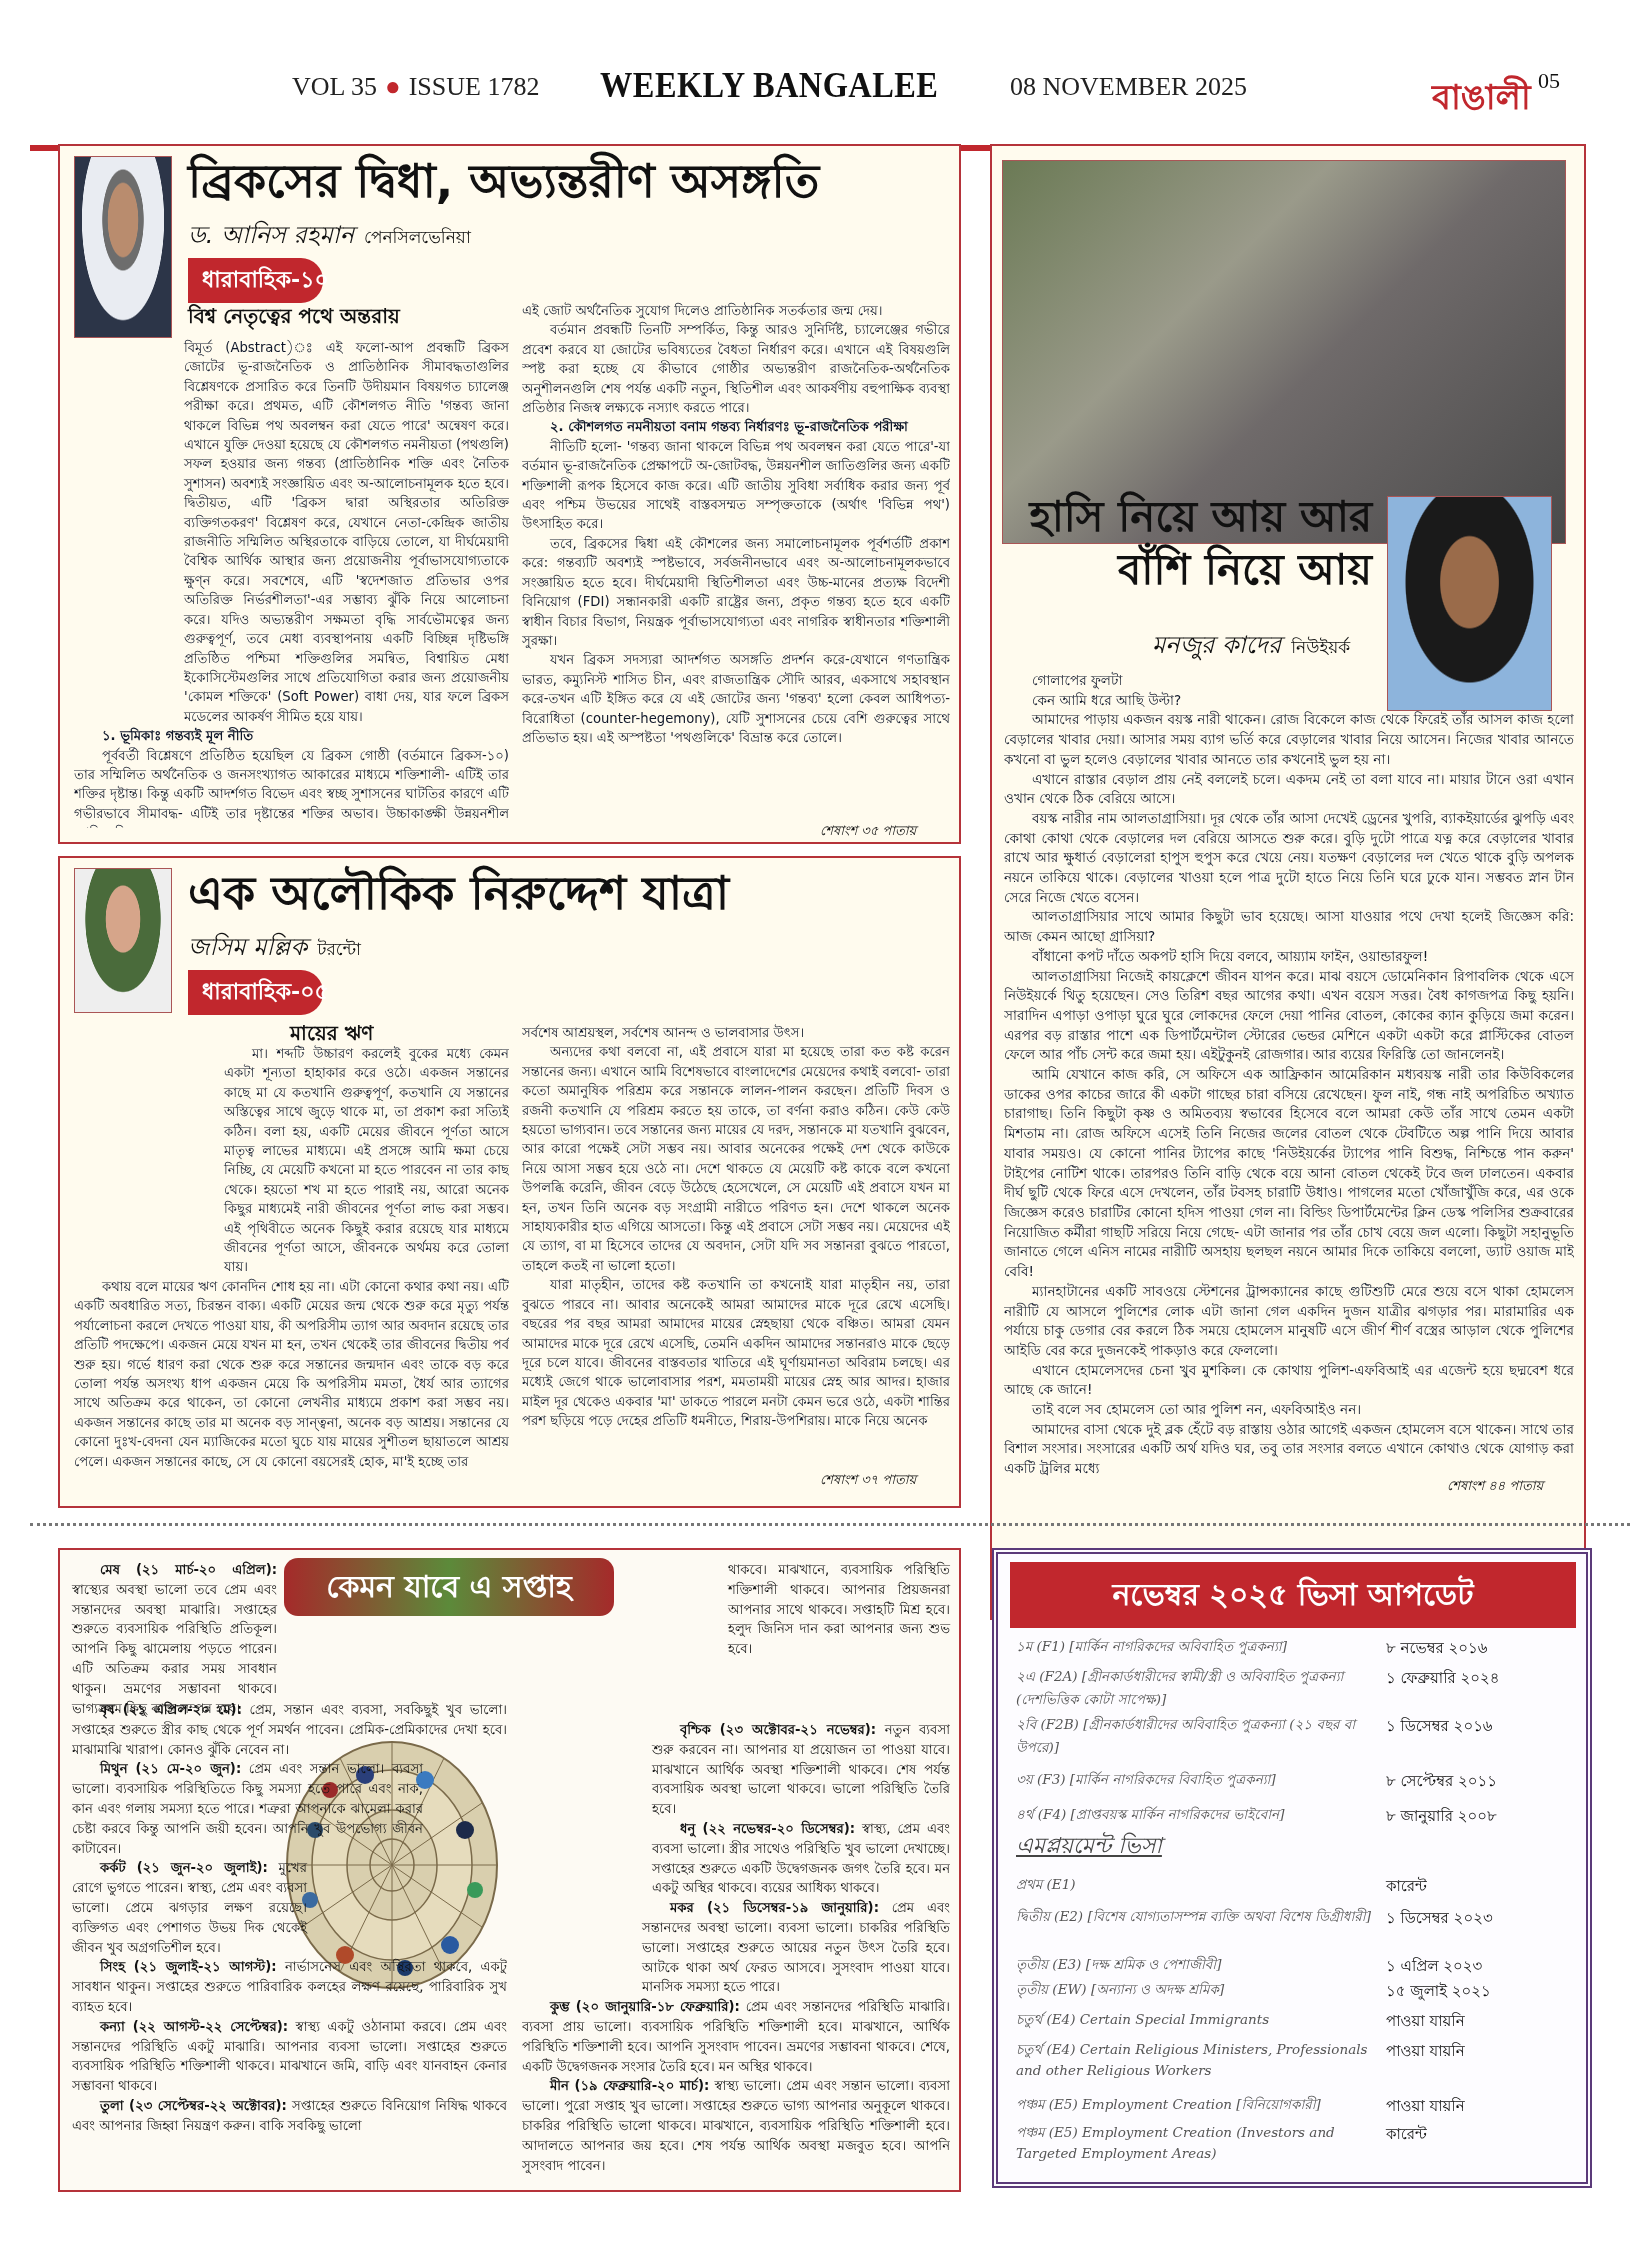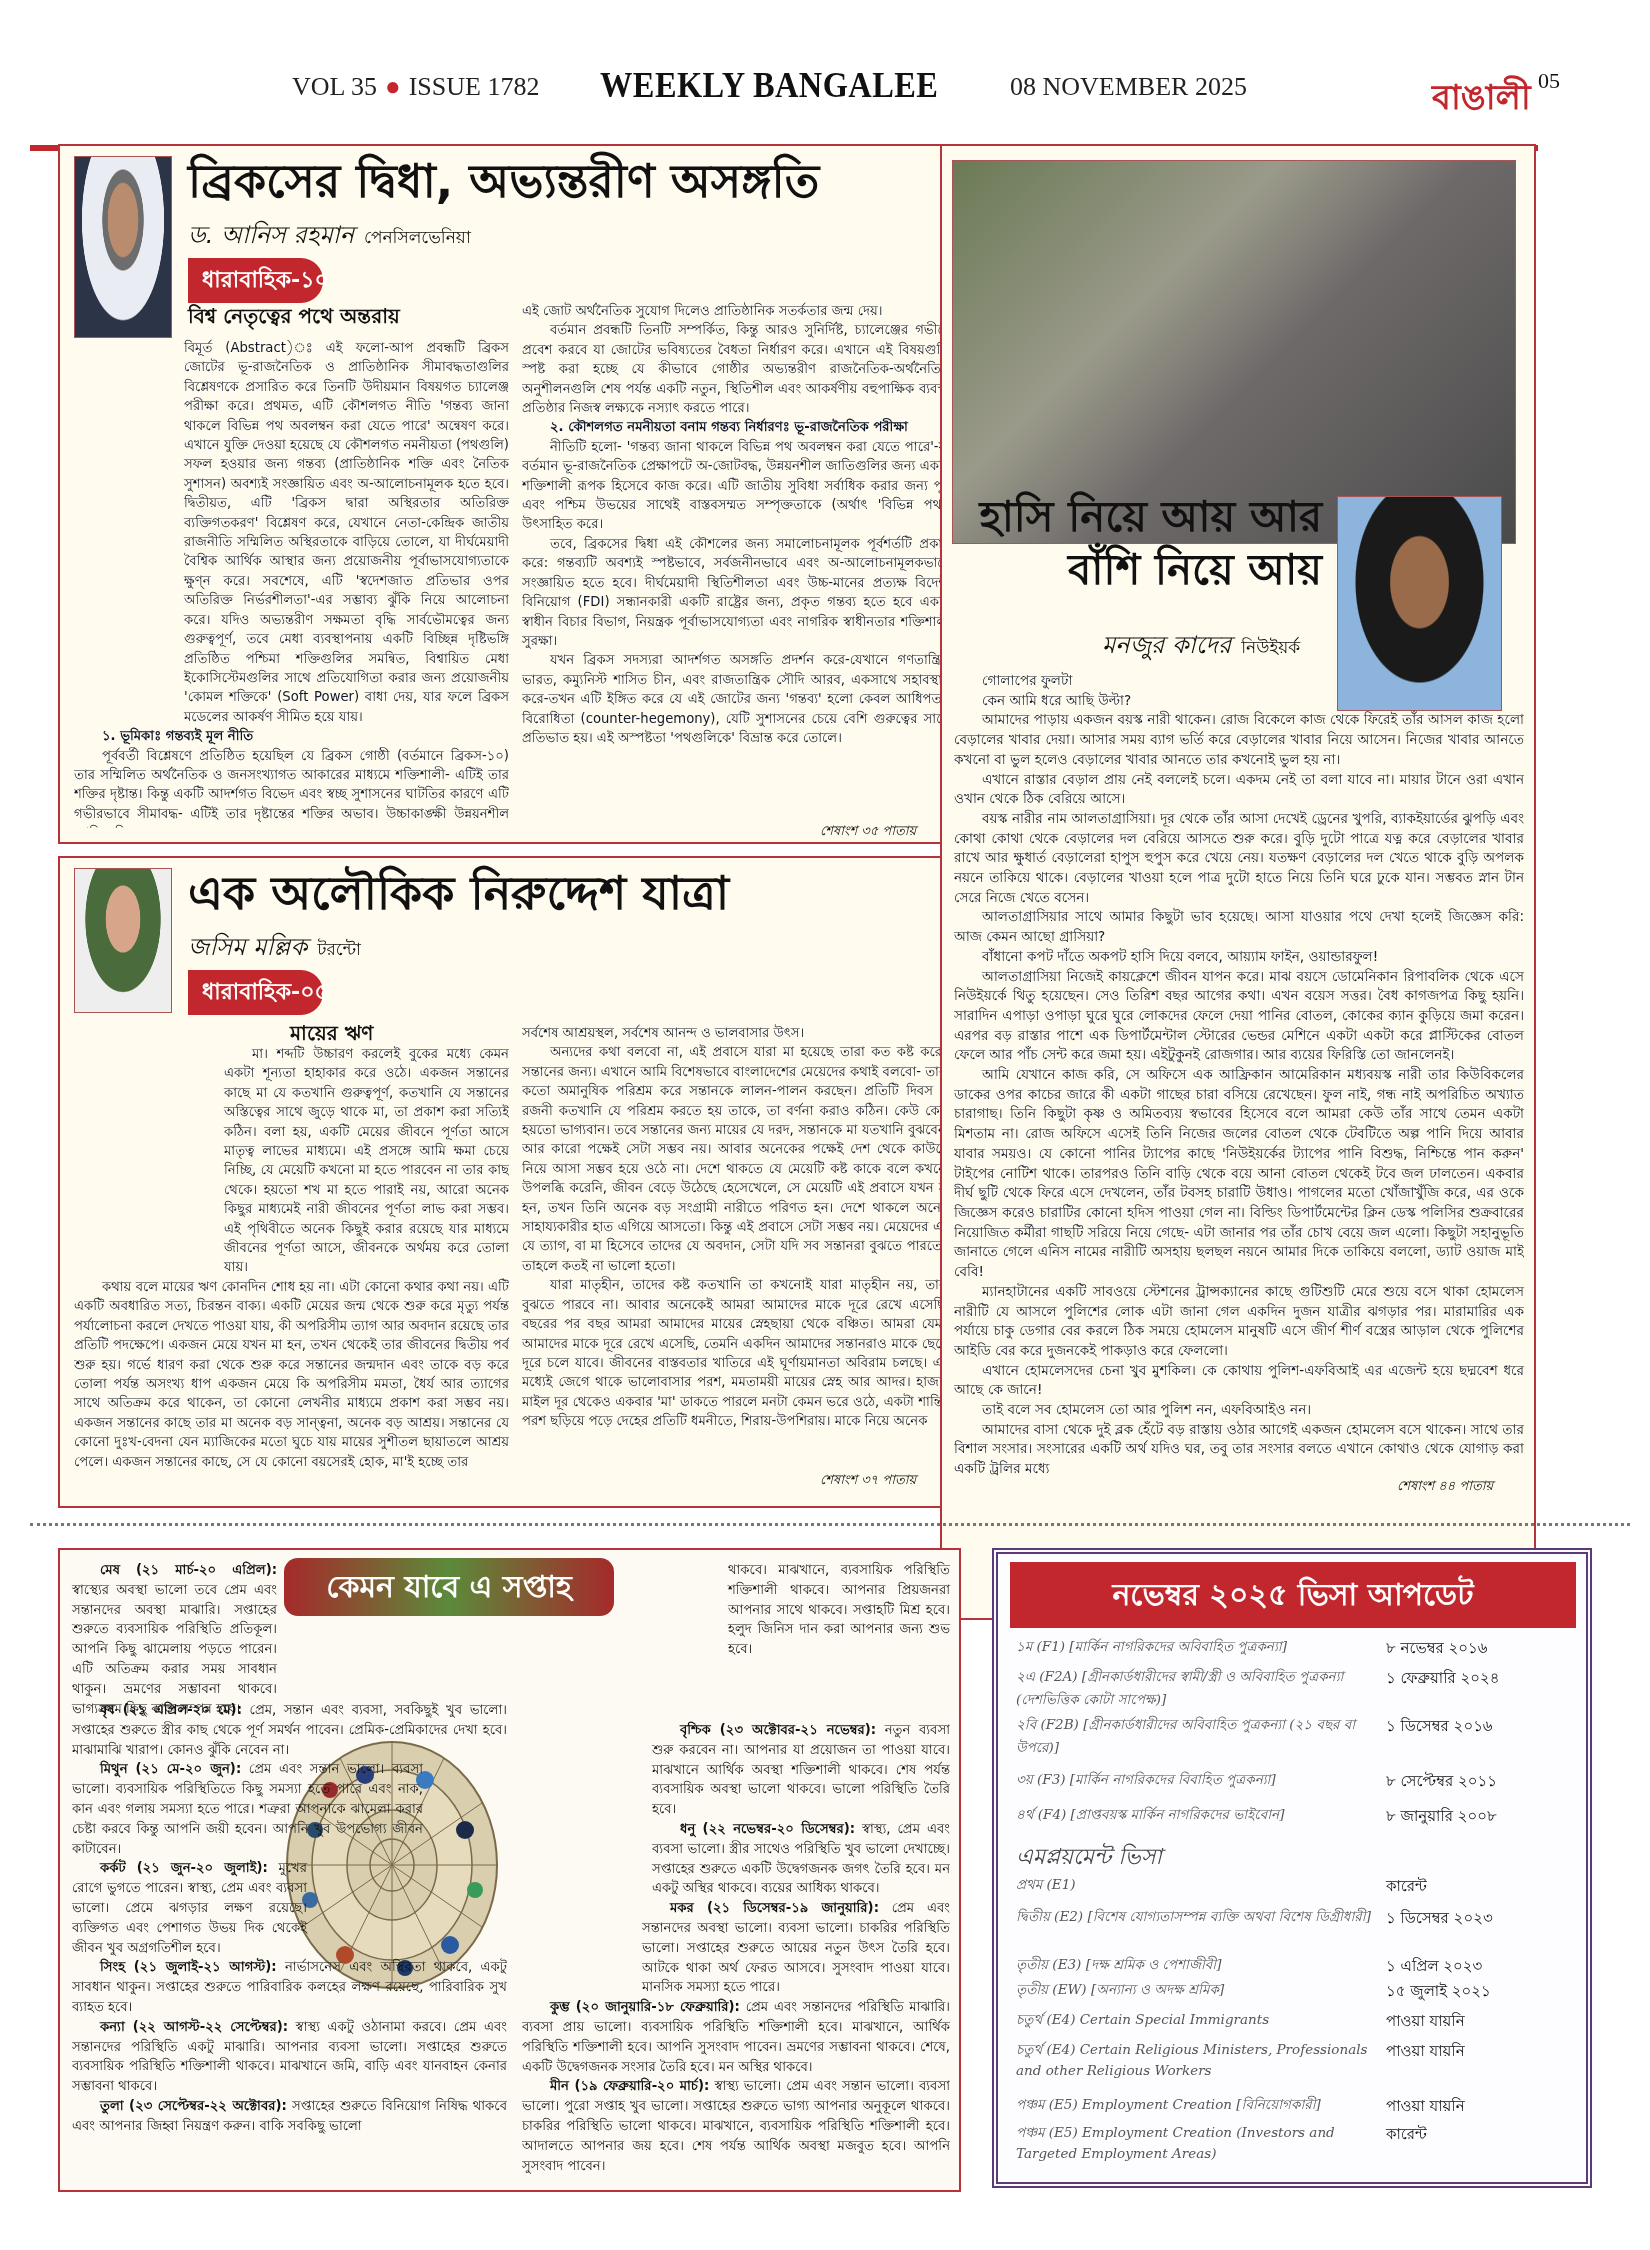--- a/index.html
+++ b/index.html
@@ -92,21 +92,21 @@
     <p>কথায় বলে মায়ের ঋণ কোনদিন শোধ হয় না। এটা কোনো কথার কথা নয়। এটি একটি অবধারিত সত্য, চিরন্তন বাক্য। একটি মেয়ের জন্ম থেকে শুরু করে মৃত্যু পর্যন্ত পর্যালোচনা করলে দেখতে পাওয়া যায়, কী অপরিসীম ত্যাগ আর অবদান রয়েছে তার প্রতিটি পদক্ষেপে। একজন মেয়ে যখন মা হন, তখন থেকেই তার জীবনের দ্বিতীয় পর্ব শুরু হয়। গর্ভে ধারণ করা থেকে শুরু করে সন্তানের জন্মদান এবং তাকে বড় করে তোলা পর্যন্ত অসংখ্য ধাপ একজন মেয়ে কি অপরিসীম মমতা, ধৈর্য আর ত্যাগের সাথে অতিক্রম করে থাকেন, তা কোনো লেখনীর মাধ্যমে প্রকাশ করা সম্ভব নয়। একজন সন্তানের কাছে তার মা অনেক বড় সান্ত্বনা, অনেক বড় আশ্রয়। সন্তানের যে কোনো দুঃখ-বেদনা যেন ম্যাজিকের মতো ঘুচে যায় মায়ের সুশীতল ছায়াতলে আশ্রয় পেলে। একজন সন্তানের কাছে, সে যে কোনো বয়সেরই হোক, মা'ই হচ্ছে তার</p>
   </div>
   <div class="col" style="left:462px;top:165px;width:428px;height:470px;">
     <p style="text-indent:0">সর্বশেষ আশ্রয়স্থল, সর্বশেষ আনন্দ ও ভালবাসার উৎস।</p>
     <p>অন্যদের কথা বলবো না, এই প্রবাসে যারা মা হয়েছে তারা কত কষ্ট করেন সন্তানের জন্য। এখানে আমি বিশেষভাবে বাংলাদেশের মেয়েদের কথাই বলবো- তারা কতো অমানুষিক পরিশ্রম করে সন্তানকে লালন-পালন করছেন। প্রতিটি দিবস ও রজনী কতখানি যে পরিশ্রম করতে হয় তাকে, তা বর্ণনা করাও কঠিন। কেউ কেউ হয়তো ভাগ্যবান। তবে সন্তানের জন্য মায়ের যে দরদ, সন্তানকে মা যতখানি বুঝবেন, আর কারো পক্ষেই সেটা সম্ভব নয়। আবার অনেকের পক্ষেই দেশ থেকে কাউকে নিয়ে আসা সম্ভব হয়ে ওঠে না। দেশে থাকতে যে মেয়েটি কষ্ট কাকে বলে কখনো উপলব্ধি করেনি, জীবন বেড়ে উঠেছে হেসেখেলে, সে মেয়েটি এই প্রবাসে যখন মা হন, তখন তিনি অনেক বড় সংগ্রামী নারীতে পরিণত হন। দেশে থাকলে অনেক সাহায্যকারীর হাত এগিয়ে আসতো। কিন্তু এই প্রবাসে সেটা সম্ভব নয়। মেয়েদের এই যে ত্যাগ, বা মা হিসেবে তাদের যে অবদান, সেটা যদি সব সন্তানরা বুঝতে পারতো, তাহলে কতই না ভালো হতো।</p>
     <p>যারা মাতৃহীন, তাদের কষ্ট কতখানি তা কখনোই যারা মাতৃহীন নয়, তারা বুঝতে পারবে না। আবার অনেকেই আমরা আমাদের মাকে দূরে রেখে এসেছি। বছরের পর বছর আমরা আমাদের মায়ের স্নেহছায়া থেকে বঞ্চিত। আমরা যেমন আমাদের মাকে দূরে রেখে এসেছি, তেমনি একদিন আমাদের সন্তানরাও মাকে ছেড়ে দূরে চলে যাবে। জীবনের বাস্তবতার খাতিরে এই ঘূর্ণায়মানতা অবিরাম চলছে। এর মধ্যেই জেগে থাকে ভালোবাসার পরশ, মমতাময়ী মায়ের স্নেহ আর আদর। হাজার মাইল দূর থেকেও একবার 'মা' ডাকতে পারলে মনটা কেমন ভরে ওঠে, একটা শান্তির পরশ ছড়িয়ে পড়ে দেহের প্রতিটি ধমনীতে, শিরায়-উপশিরায়। মাকে নিয়ে অনেক</p>
   </div>
   <div class="cont" style="left:760px;top:612px;">শেষাংশ ৩৭ পাতায়</div>
 </div>
 
-<div class="box" style="left:940px;top:144px;width:596px;height:1476px;">
+<div class="box" style="left:990px;top:144px;width:596px;height:1476px;">
   <div class="photo ph-cats" style="left:10px;top:14px;width:564px;height:384px;"></div>
   <div class="headline" style="left:10px;top:345px;width:370px;font-size:42px;text-align:right;line-height:1.25;">
     <div>হাসি নিয়ে আয় আর</div>
     <div>বাঁশি নিয়ে আয়</div>
   </div>
   <div class="byline" style="left:160px;top:480px;"><span>মনজুর কাদের</span><span class="loc">নিউইয়র্ক</span></div>
   <div class="photo ph-man3" style="left:395px;top:350px;width:165px;height:215px;"></div>
   <div class="col" style="left:12px;top:525px;width:570px;height:810px;font-size:13.6px;line-height:19.7px;">
     <div style="padding-left:28px;">গোলাপের ফুলটা</div>
     <div style="padding-left:28px;">কেন আমি ধরে আছি উল্টা?</div>
@@ -177,21 +177,21 @@
   </div>
 </div>
 
 <div class="visa" style="height:640px;">
   <div class="visa-title">নভেম্বর ২০২৫ ভিসা আপডেট</div>
   <div class="visa-row" style="top:82px;"><span class="cat">১ম (F1) [মার্কিন নাগরিকদের অবিবাহিত পুত্রকন্যা]</span><span class="date">৮ নভেম্বর ২০১৬</span></div>
   <div class="visa-row" style="top:112px;"><span class="cat">২এ (F2A) [গ্রীনকার্ডধারীদের স্বামী/স্ত্রী ও অবিবাহিত পুত্রকন্যা (দেশভিত্তিক কোটা সাপেক্ষ)]</span><span class="date">১ ফেব্রুয়ারি ২০২৪</span></div>
   <div class="visa-row" style="top:160px;"><span class="cat">২বি (F2B) [গ্রীনকার্ডধারীদের অবিবাহিত পুত্রকন্যা (২১ বছর বা উপরে)]</span><span class="date">১ ডিসেম্বর ২০১৬</span></div>
   <div class="visa-row" style="top:215px;"><span class="cat">৩য় (F3) [মার্কিন নাগরিকদের বিবাহিত পুত্রকন্যা]</span><span class="date">৮ সেপ্টেম্বর ২০১১</span></div>
   <div class="visa-row" style="top:250px;"><span class="cat">৪র্থ (F4) [প্রাপ্তবয়স্ক মার্কিন নাগরিকদের ভাইবোন]</span><span class="date">৮ জানুয়ারি ২০০৮</span></div>
-  <div class="visa-sect" style="top:285px;">এমপ্লয়মেন্ট ভিসা</div>
+  <div class="visa-sect" style="top:274px;text-decoration:underline;">এমপ্লয়মেন্ট ভিসা</div>
   <div class="visa-row" style="top:320px;"><span class="cat">প্রথম (E1)</span><span class="date">কারেন্ট</span></div>
   <div class="visa-row" style="top:352px;"><span class="cat">দ্বিতীয় (E2) [বিশেষ যোগ্যতাসম্পন্ন ব্যক্তি অথবা বিশেষ ডিগ্রীধারী]</span><span class="date">১ ডিসেম্বর ২০২৩</span></div>
   <div class="visa-row" style="top:400px;"><span class="cat">তৃতীয় (E3) [দক্ষ শ্রমিক ও পেশাজীবী]</span><span class="date">১ এপ্রিল ২০২৩</span></div>
   <div class="visa-row" style="top:425px;"><span class="cat">তৃতীয় (EW) [অন্যান্য ও অদক্ষ শ্রমিক]</span><span class="date">১৫ জুলাই ২০২১</span></div>
   <div class="visa-row" style="top:455px;"><span class="cat">চতুর্থ (E4) Certain Special Immigrants</span><span class="date">পাওয়া যায়নি</span></div>
   <div class="visa-row" style="top:485px;"><span class="cat">চতুর্থ (E4) Certain Religious Ministers, Professionals and other Religious Workers</span><span class="date">পাওয়া যায়নি</span></div>
   <div class="visa-row" style="top:540px;"><span class="cat">পঞ্চম (E5) Employment Creation [বিনিয়োগকারী]</span><span class="date">পাওয়া যায়নি</span></div>
   <div class="visa-row" style="top:568px;"><span class="cat">পঞ্চম (E5) Employment Creation (Investors and Targeted Employment Areas)</span><span class="date">কারেন্ট</span></div>
 </div>
 

